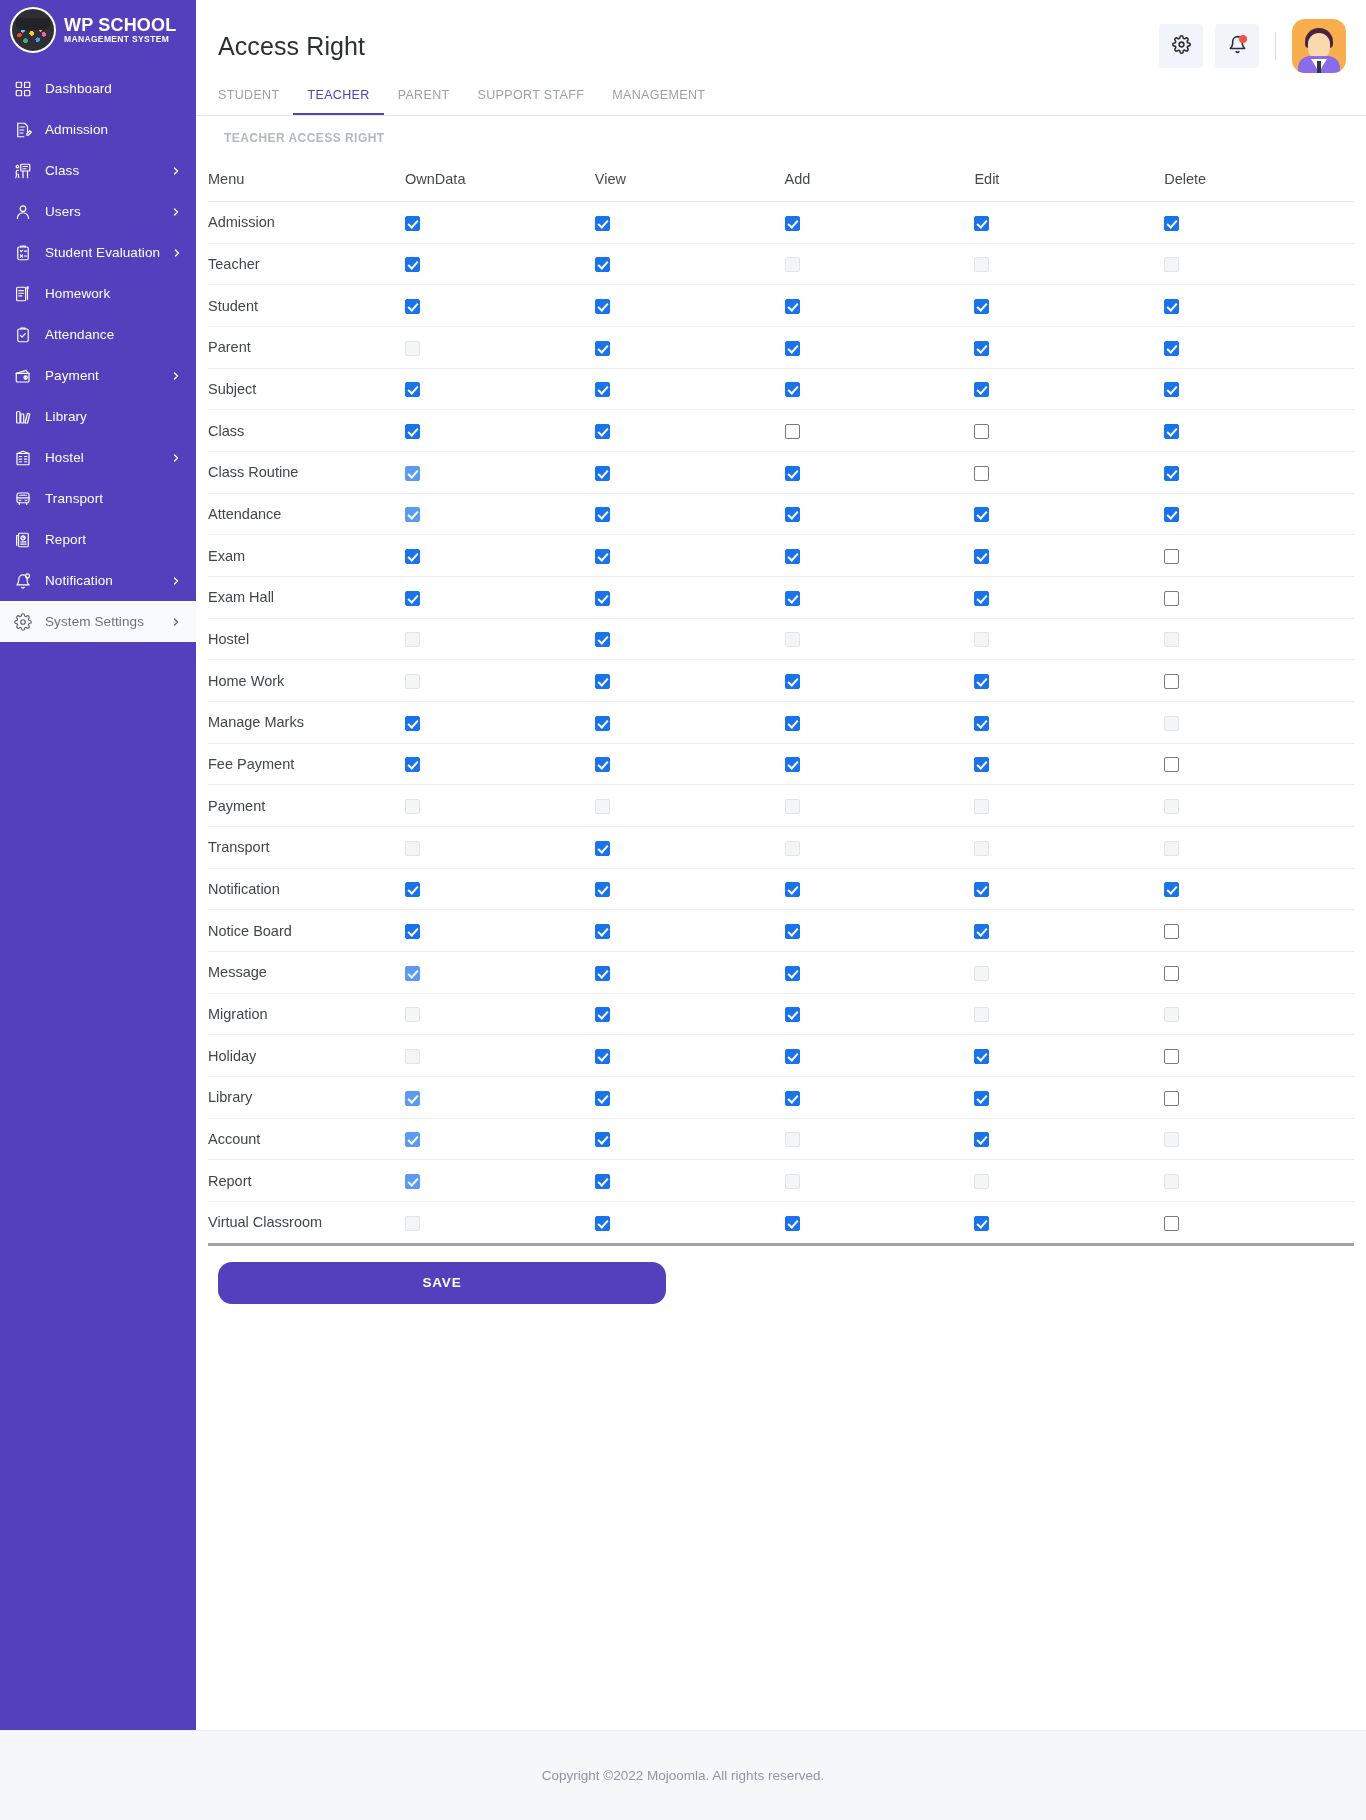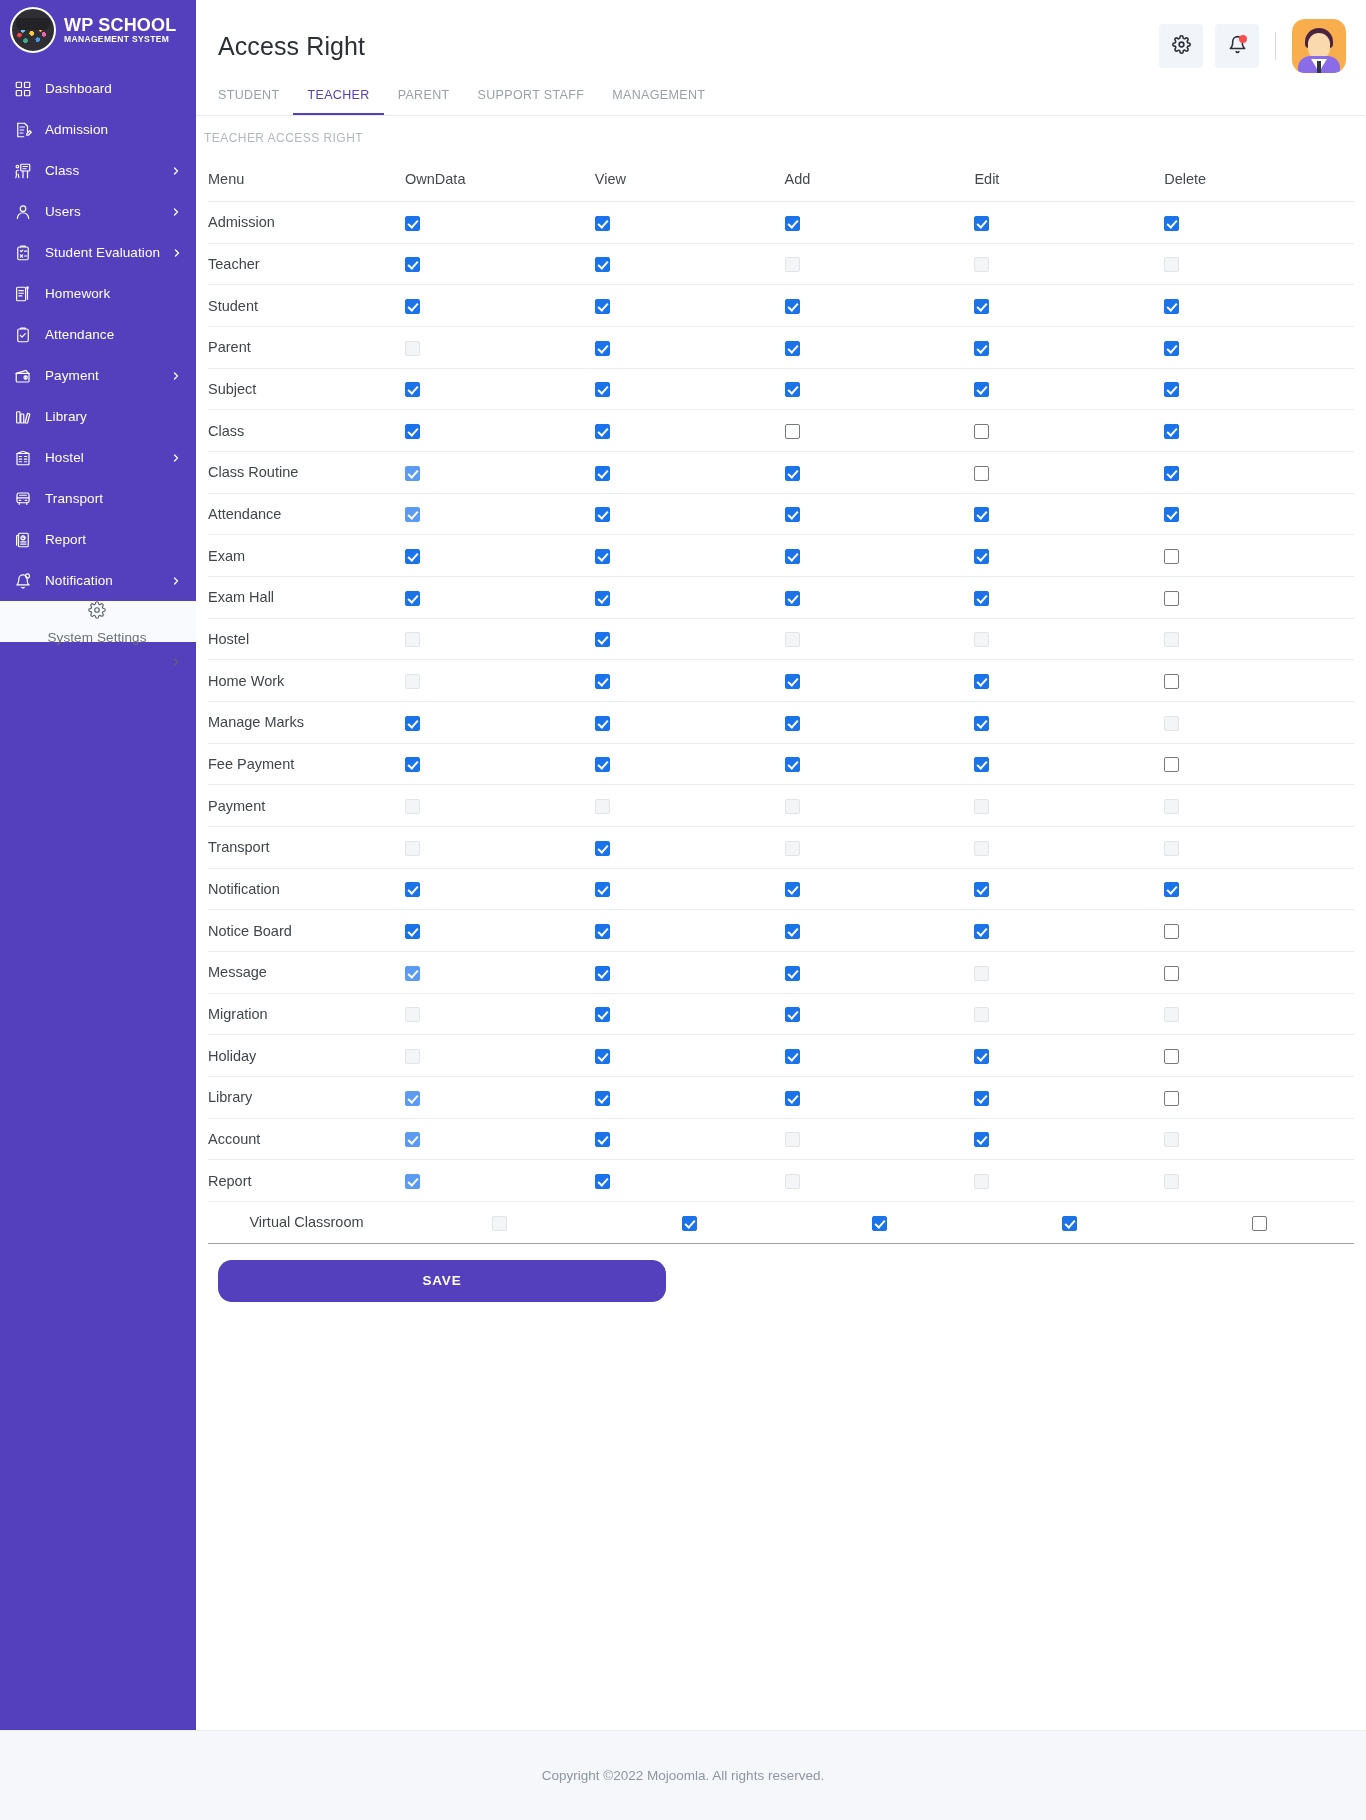--- a/index.html
+++ b/index.html
@@ -72,21 +72,21 @@
     padding: 0 14px 0 12px;
     gap: 11px;
     color: #ffffff;
     cursor: pointer;
     position: relative;
   }
   .nav-item .ico { width: 22px; min-width: 22px; display: flex; align-items: center; justify-content: center; }
   .nav-item .ico svg { display: block; }
   .nav-label { font-size: 13.5px; font-weight: 400; letter-spacing: .1px; white-space: nowrap; }
   .nav-caret { margin-left: auto; display: flex; align-items: center; }
-  .nav-item.active { background: #f8fafd; color: #5f6470; flex-direction: column; }
+  .nav-item.active { background: #f8fafd; color: #5f6470; }
   .nav-item.active .nav-label { color: #6d717c; }
 
   
   .main { flex: 1 1 auto; background: #ffffff; display: flex; flex-direction: column; }
 
   .topbar {
     display: flex; align-items: center;
     padding: 10px 20px 0 22px;
     height: 82px;
   }
@@ -139,41 +139,41 @@
     color: #9aa0ab; font-weight: 500;
     padding: 6px 14px 11px 14px;
     cursor: pointer; border-bottom: 2px solid transparent;
     white-space: nowrap;
   }
   .tab:first-child { padding-left: 0; }
   .tab.active { color: #5440bd; border-bottom-color: #5440bd; }
 
   .section-label {
     font-size: 12px; letter-spacing: .45px;
-    color: #b2b7c0; font-weight: 400;
-    padding: 15px 22px 0 8px;
+    color: #b2b7c0; font-weight: 700;
+    padding: 15px 22px 0 28px;
   }
 
   .table-wrap { padding: 0 12px; }
   table.access { width: 100%; border-collapse: collapse; table-layout: fixed; }
   table.access th {
     text-align: left;
     font-size: 14.5px; font-weight: 400; color: #44494f;
     padding: 26px 0 14px 0;
     border-bottom: 1px solid #e6e9ee;
   }
   table.access th.col-menu { width: 164px; padding-left: 0; }
   table.access th.col-chk { width: 158px; }
   table.access td {
     padding: 12px 0;
     border-bottom: 1px solid #e9ecf1;
     font-size: 14.5px; color: #41464d;
     height: 39px;
   }
-  table.access tr:last-child td { border-bottom: 1px solid #a3a3a3; text-align: center; }
+  table.access tr:last-child td { border-bottom: 3px solid #a3a3a3; }
   td.menu-cell { color: #3f444b; }
 
   .cb {
     width: 15px; height: 15px;
     display: inline-block;
     border-radius: 2px;
     position: relative;
     vertical-align: middle;
   }
   .cb.on { background: #1a73e8; border: 1px solid #1a73e8; cursor: pointer; }

